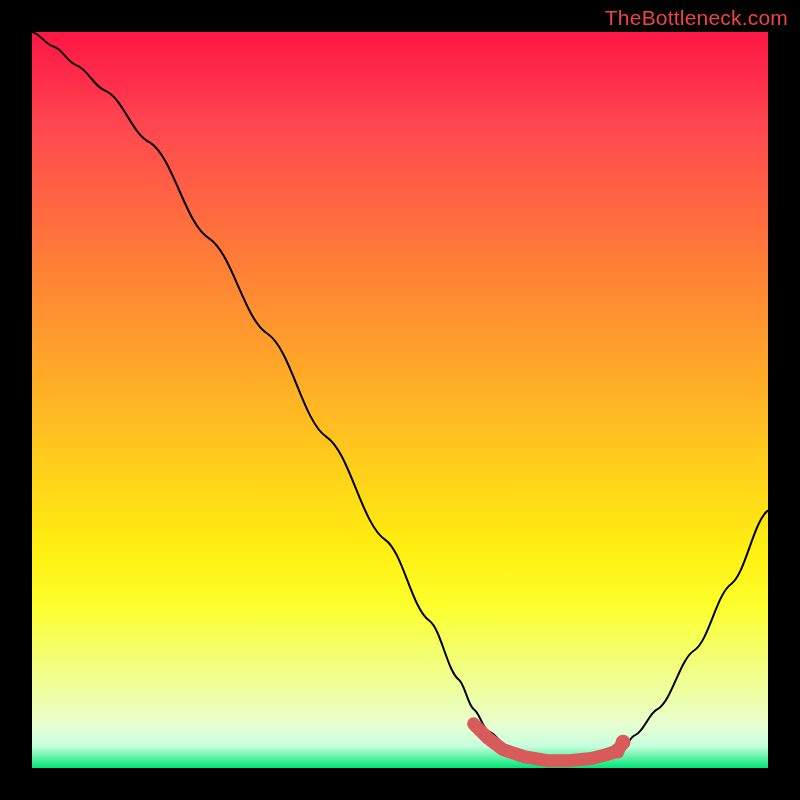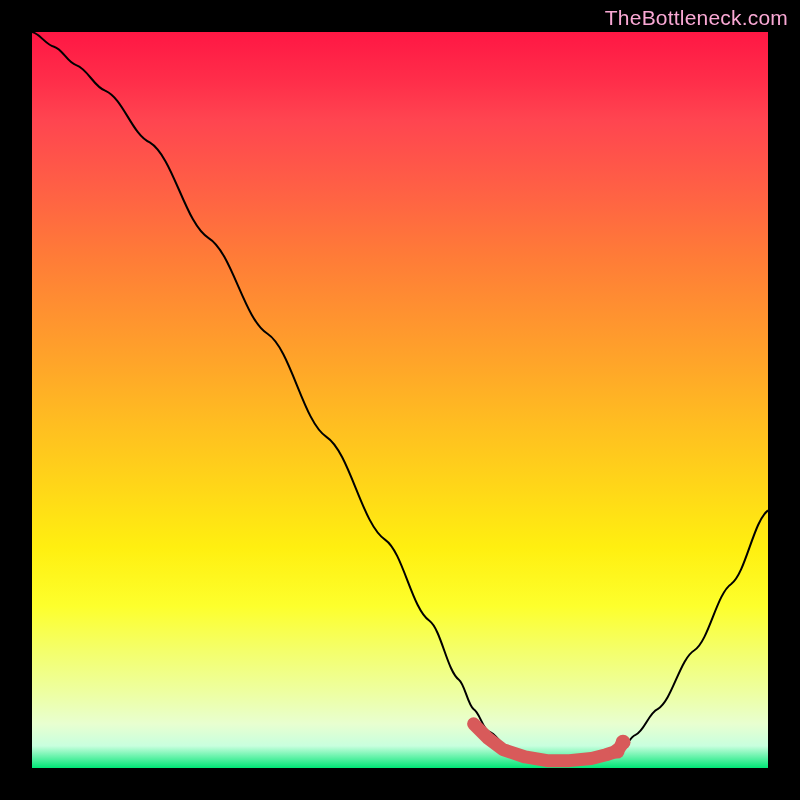--- a/index.html
+++ b/index.html
@@ -1,17 +1,17 @@
 <!DOCTYPE html>
 <html><head>
 <meta charset="utf-8">
 <style>
   * { margin: 0; padding: 0; box-sizing: border-box; }
   body { width: 800px; height: 800px; background: #000; position: relative; font-family: Arial, sans-serif; }
-  .watermark { position: absolute; top: 6px; right: 12px; color: #f9a8d4; font-size: 21px; font-weight: normal; z-index: 10; letter-spacing: 0.2px; }
+  .watermark { position: absolute; top: 6px; right: 12px; color: #ef4444; font-size: 21px; font-weight: normal; z-index: 10; letter-spacing: 0.2px; }
   .plot-area { position: absolute; top: 32px; left: 32px; width: 736px; height: 736px; }
   .gradient-bg { position: absolute; inset: 0; background: linear-gradient(to bottom,
     #ff1744 0%,
     #ff2f4a 7%,
     #ff4550 12%,
     #ff6244 22%,
     #ff7a38 30%,
     #ff9130 38%,
     #ffa828 46%,
     #ffc020 54%,

